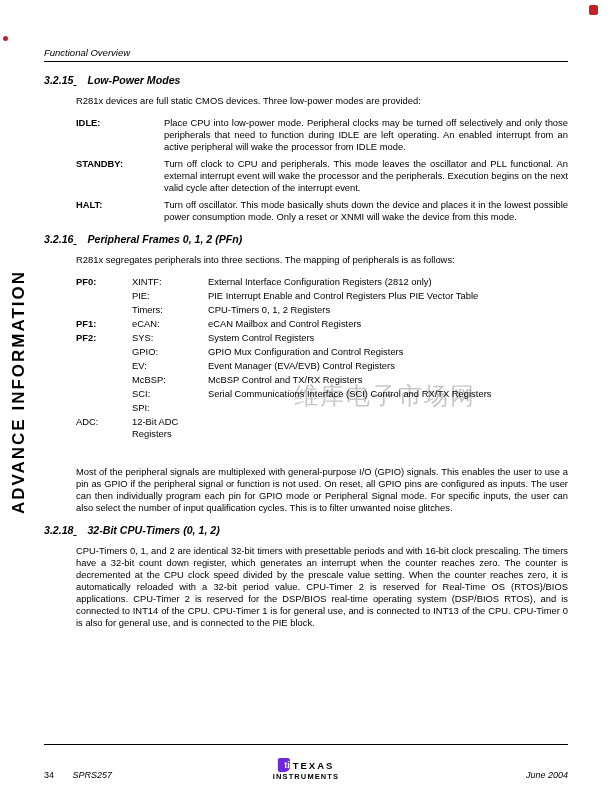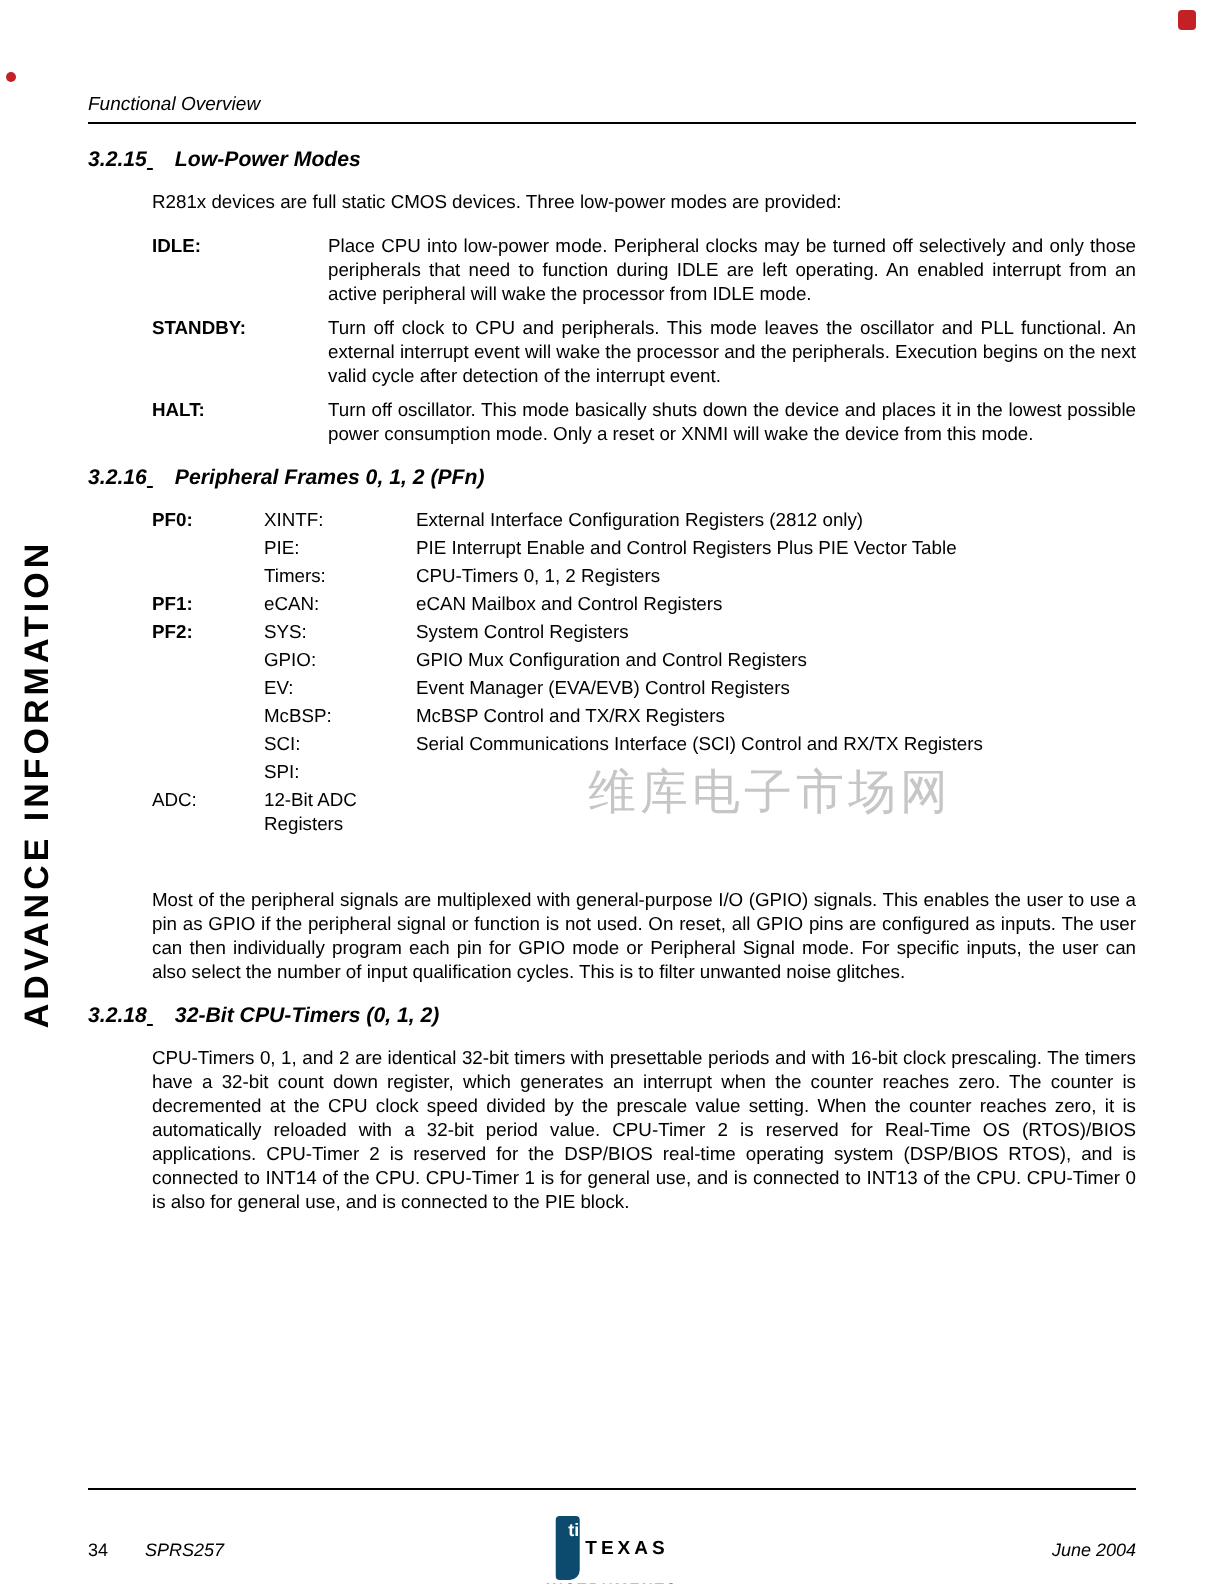--- a/index.html
+++ b/index.html
@@ -30,21 +30,21 @@
   .def { text-align:justify;margin-left:12px; }
   .pftable { display:grid; grid-template-columns:56px 76px 1fr; row-gap:2px; margin-bottom:26px; }
   .pfframe { font-weight:700; }
   .footer-rule { position:absolute; left:44px; top:744px; width:524px; height:1px; background:#000; }
   .footer-left { position:absolute; left:44px; top:770px; font-size:9px; }
   .footer-left .doc { margin-left:16px; font-style:italic; }
   .footer-right { position:absolute; right:44px; top:770px; font-size:9px; font-style:italic; }
   .footer-logo { position:absolute; left:50%; top:758px; transform:translateX(-50%); text-align:center; }
   .logo-row { display:flex; align-items:center; justify-content:center; gap:3px; }
   .ti-bug {
-    display:inline-block; width:12px; height:32px; background:#0c4a6e; color:#fff;
+    display:inline-block; width:12px; height:14px; background:#6d28d9; color:#fff;
     font-size:9px; font-weight:700; text-align:right; line-height:14px;
     border-radius:2px 2px 5px 2px;
   }
   .logo-top { font-size:9.5px; font-weight:700; letter-spacing:2px; line-height:11px; }
   .logo-bottom { font-size:7.5px; font-weight:700; letter-spacing:1.1px; line-height:9px; }
   .corner-mark { position:absolute; background:#c42127; }
   .corner-mark.tr { right:14px; top:5px; width:9px; height:10px; border-radius:2px; }
   .corner-mark.lt { left:3px; top:36px; width:5px; height:5px; border-radius:50%; }
 </style>
 </head>
@@ -76,20 +76,21 @@
       <span class="term">STANDBY:</span>
       <span class="def">Turn off clock to CPU and peripherals. This mode leaves the oscillator and PLL functional. An external interrupt event will wake the processor and the peripherals. Execution begins on the next valid cycle after detection of the interrupt event.</span>
       <span class="term">HALT:</span>
       <span class="def">Turn off oscillator. This mode basically shuts down the device and places it in the lowest possible power consumption mode. Only a reset or XNMI will wake the device from this mode.</span>
     </div>
 
     <h2 class="sec">
       <span class="secnum">3.2.16</span>
       <span class="sectitle">Peripheral Frames 0, 1, 2 (PFn)</span>
     </h2>
+    <p class="para intro">R281x segregates peripherals into three sections. The mapping of peripherals is as follows:</p>
 
     <div class="pftable">
       <span class="pfframe">PF0:</span>
       <span class="pfkey">XINTF:</span>
       <span class="pfdesc">External Interface Configuration Registers (2812 only)</span>
 
       <span class="pfframe"></span>
       <span class="pfkey">PIE:</span>
       <span class="pfdesc">PIE Interrupt Enable and Control Registers Plus PIE Vector Table</span>
 

